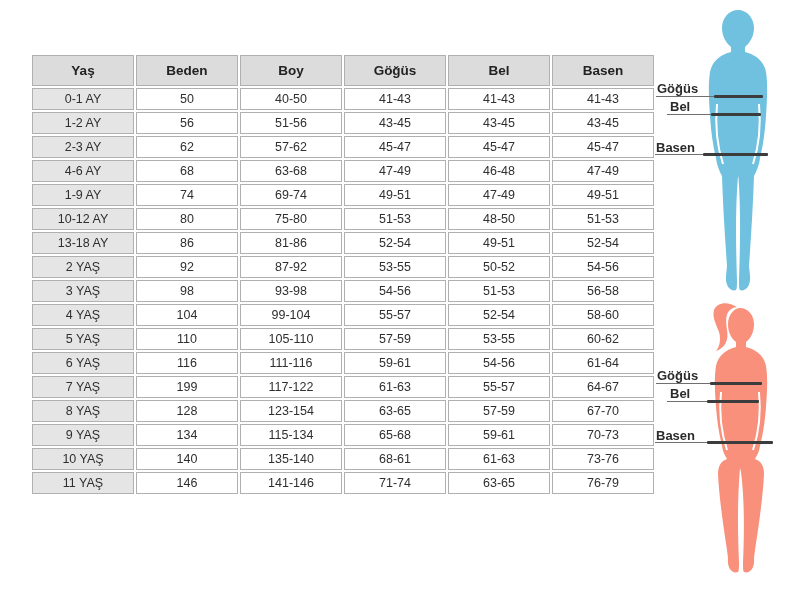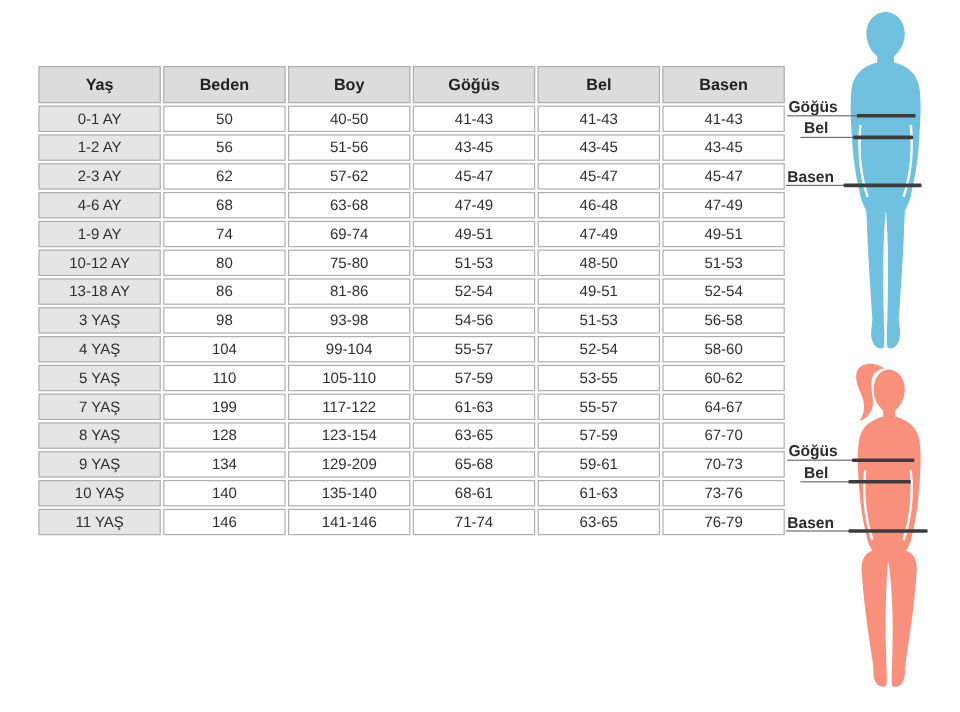--- a/index.html
+++ b/index.html
@@ -161,20 +161,28 @@
         </tr>
         <tr>
           <td class="agecol">13-18 AY</td>
           <td>86</td>
           <td>81-86</td>
           <td>52-54</td>
           <td>49-51</td>
           <td>52-54</td>
         </tr>
         <tr>
+          <td class="agecol">2 YAŞ</td>
+          <td>92</td>
+          <td>87-92</td>
+          <td>53-55</td>
+          <td>50-52</td>
+          <td>54-56</td>
+        </tr>
+        <tr>
           <td class="agecol">3 YAŞ</td>
           <td>98</td>
           <td>93-98</td>
           <td>54-56</td>
           <td>51-53</td>
           <td>56-58</td>
         </tr>
         <tr>
           <td class="agecol">4 YAŞ</td>
           <td>104</td>
@@ -185,39 +193,47 @@
         </tr>
         <tr>
           <td class="agecol">5 YAŞ</td>
           <td>110</td>
           <td>105-110</td>
           <td>57-59</td>
           <td>53-55</td>
           <td>60-62</td>
         </tr>
         <tr>
+          <td class="agecol">6 YAŞ</td>
+          <td>116</td>
+          <td>111-116</td>
+          <td>59-61</td>
+          <td>54-56</td>
+          <td>61-64</td>
+        </tr>
+        <tr>
           <td class="agecol">7 YAŞ</td>
           <td>199</td>
           <td>117-122</td>
           <td>61-63</td>
           <td>55-57</td>
           <td>64-67</td>
         </tr>
         <tr>
           <td class="agecol">8 YAŞ</td>
           <td>128</td>
           <td>123-154</td>
           <td>63-65</td>
           <td>57-59</td>
           <td>67-70</td>
         </tr>
         <tr>
           <td class="agecol">9 YAŞ</td>
           <td>134</td>
-          <td>129-209</td>
+          <td>115-134</td>
           <td>65-68</td>
           <td>59-61</td>
           <td>70-73</td>
         </tr>
         <tr>
           <td class="agecol">10 YAŞ</td>
           <td>140</td>
           <td>135-140</td>
           <td>68-61</td>
           <td>61-63</td>

